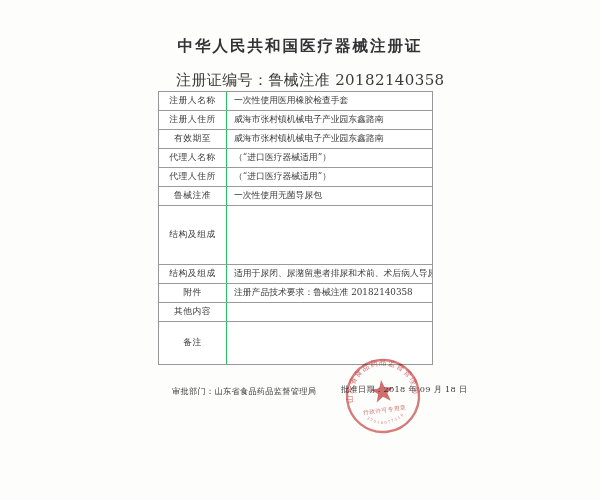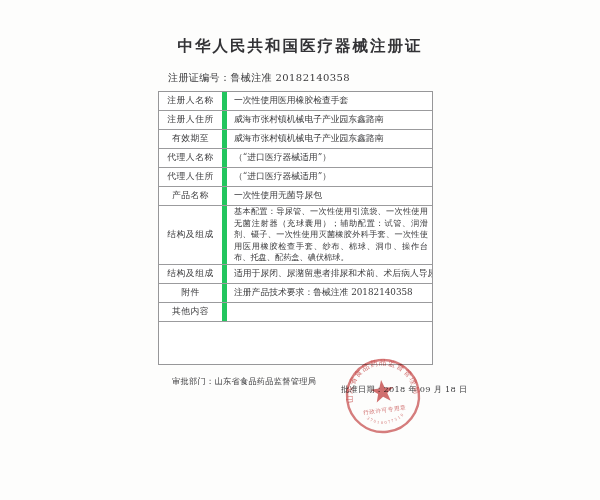--- a/index.html
+++ b/index.html
@@ -5,44 +5,44 @@
   html,body{margin:0;padding:0;background:#ffffff;}
   .canvas{
     position:relative;width:600px;height:500px;background:#fdfdfc;overflow:hidden;
     font-family:"DejaVu Serif","Liberation Serif",serif;color:#3c3c3e;
   }
   .title{
     position:absolute;top:36px;left:0;right:0;text-align:center;
     font-size:15.5px;letter-spacing:2px;color:#333336;font-weight:600;
   }
   .regline{
-    position:absolute;left:168px;top:71px;font-size:10px;letter-spacing:.4px;color:#3a3a3c;
+    position:absolute;left:176px;top:71px;font-size:15px;letter-spacing:.4px;color:#3a3a3c;
   }
   .cert-table{
     position:absolute;left:158px;top:91px;width:275px;
     border:1px solid #979799;box-sizing:border-box;background:#fff;
   }
   .t-row{display:flex;height:19px;border-bottom:1px solid #9b9b9d;box-sizing:border-box;}
   .t-row:last-child{border-bottom:none;}
   .t-row.tall-structure{height:59px;}
   .t-row.tall-remark{height:42px;}
   .t-label{
-    width:68px;border-right:5px solid #22c55e;box-sizing:border-box;
+    width:68px;border-right:1px solid #22c55e;box-sizing:border-box;
     display:flex;align-items:center;justify-content:center;
     font-size:8.8px;letter-spacing:.5px;color:#3a3a3c;overflow:hidden;flex-shrink:0;
   }
   .t-value{
     flex:1;display:flex;align-items:center;
     padding:1px 4px 1px 7px;font-size:8.8px;line-height:11.5px;
     color:#3a3a3c;overflow:hidden;box-sizing:border-box;
   }
   .t-row.nowrap .t-value{white-space:nowrap;}
   .t-row.tall-structure .t-value{font-size:8.2px;line-height:11.5px;text-align:justify;}
   .t-row.tall-remark .t-value{font-size:8.8px;line-height:18px;text-indent:8px;text-align:justify;}
-  .footer-dept{position:absolute;left:172px;top:376px;font-size:8.2px;letter-spacing:.3px;color:#3d3d3f;}
+  .footer-dept{position:absolute;left:172px;top:386px;font-size:8.2px;letter-spacing:.3px;color:#3d3d3f;}
   .footer-dates{position:absolute;left:341px;top:383px;font-size:8.2px;line-height:12.6px;letter-spacing:.3px;color:#3d3d3f;}
   .stamp{
     position:absolute;left:341px;top:354px;width:84px;height:84px;
     mix-blend-mode:multiply;opacity:.92;transform:rotate(-7deg);
   }
   .stamp text{font-family:"DejaVu Serif","Liberation Serif",serif;}
 </style>
 </head>
 <body>
 
@@ -67,40 +67,40 @@
     </div>
     <div class="t-row nowrap">
       <div class="t-label">代理人名称</div>
       <div class="t-value">（“进口医疗器械适用”）</div>
     </div>
     <div class="t-row nowrap">
       <div class="t-label">代理人住所</div>
       <div class="t-value">（“进口医疗器械适用”）</div>
     </div>
     <div class="t-row nowrap">
-      <div class="t-label">产品名称</div>
+      <div class="t-label">鲁械注准</div>
       <div class="t-value">一次性使用无菌导尿包</div>
     </div>
     <div class="t-row tall-structure">
       <div class="t-label">结构及组成</div>
-      <div class="t-value">基本配置：导尿管、一次性使用引流袋、一次性使用无菌注射器（充球囊用）；辅助配置：试管、润滑剂、镊子、一次性使用灭菌橡胶外科手套、一次性使用医用橡胶检查手套、纱布、棉球、洞巾、操作台布、托盘、配药盒、碘伏棉球。</div>
     </div>
     <div class="t-row nowrap">
       <div class="t-label">结构及组成</div>
       <div class="t-value">适用于尿闭、尿潴留患者排尿和术前、术后病人导尿。</div>
     </div>
     <div class="t-row nowrap">
       <div class="t-label">附件</div>
       <div class="t-value">注册产品技术要求：鲁械注准 20182140358</div>
     </div>
     <div class="t-row nowrap">
       <div class="t-label">其他内容</div>
       <div class="t-value"></div>
     </div>
     <div class="t-row tall-remark">
+      <div class="t-label">备注</div>
     </div>
   </div>
 
   <div class="footer-dept">审批部门：山东省食品药品监督管理局</div>
 
   <div class="footer-dates">
     <div>批准日期：2018 年 09 月 18 日</div>
   </div>
 
   <svg class="stamp" viewBox="0 0 84 84">

